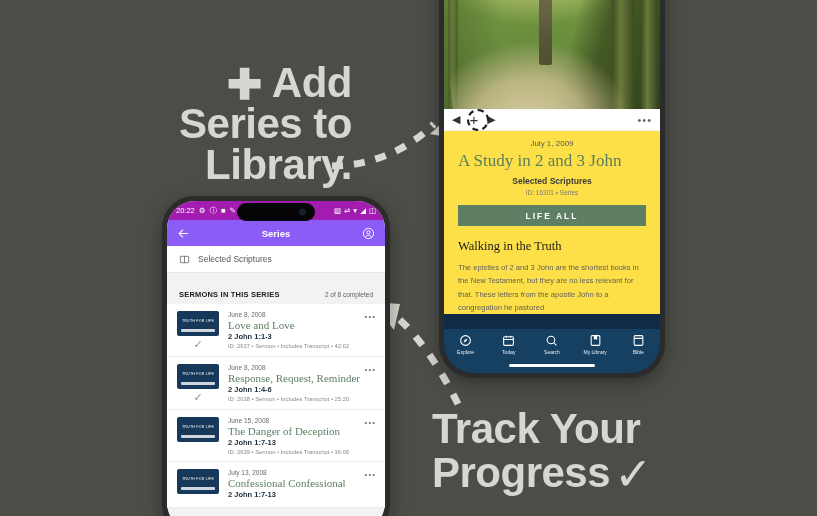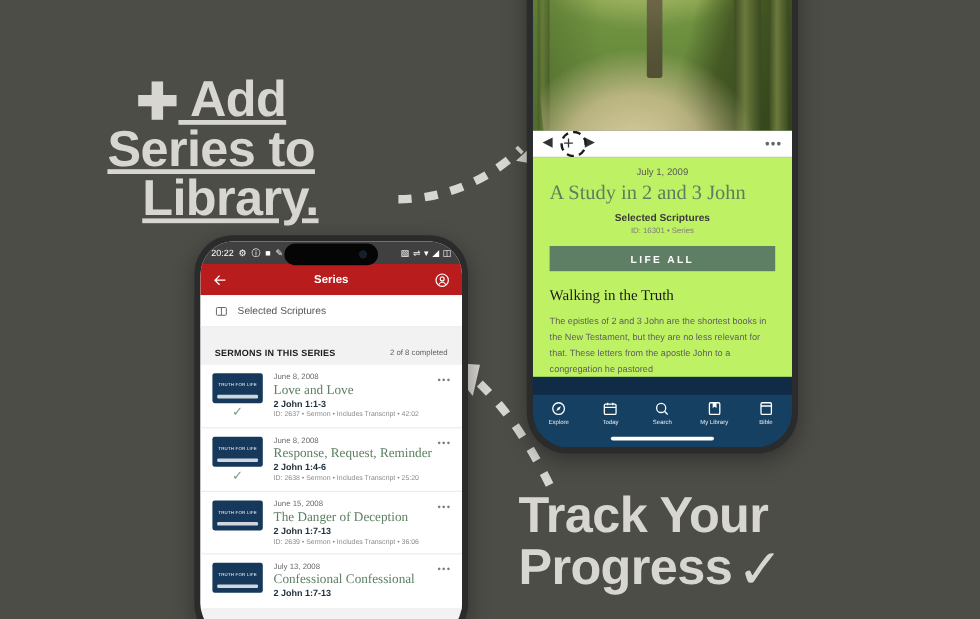--- a/index.html
+++ b/index.html
@@ -8,21 +8,21 @@
     overflow: hidden;
     background: #4d4d48;
     font-family: "Liberation Sans", sans-serif;
   }
   #root { position: relative; width: 817px; height: 516px; background: #4d4d48; overflow: hidden; }
 
   
   .promo { position: absolute; color: #d8d6d1; font-weight: bold; letter-spacing: -0.5px; line-height: 0.98; }
   #promo-add {
     left: 0; top: 62px; width: 352px;
-    text-align: center; font-size: 42px; text-decoration: underline;
+    text-align: right; font-size: 42px;
   }
   #promo-add .l1 { display: block; }
   #promo-add .l2 { display: block; }
   #promo-add .l3 { display: block; margin-left: 32px; }
   .plusglyph { font-weight: bold; font-size: 42px; letter-spacing: 0; display:inline-block; transform: translateY(2px);}
 
   #promo-track {
     left: 432px; top: 408px; width: 350px;
     text-align: left; font-size: 42px;
   }
@@ -101,21 +101,21 @@
   .tb-dots { font-size: 11px; color: #666; letter-spacing: 1px; }
 
   .dashed-ring {
     position: absolute;
     left: 23px; top: 0px;
     width: 22px; height: 22px;
     border: 2px dashed #1b1b1b;
     border-radius: 50%;
   }
 
-  .rp-body { background: #bef264; padding: 8px 14px 0; }
+  .rp-body { background: #fde047; padding: 8px 14px 0; }
   .rp-date { text-align: center; font-size: 8px; color: #5a5a5a; margin-bottom: 3px; }
   .rp-title {
     text-align: left; font-family: "Liberation Serif", serif;
     font-size: 17px; color: #5b7f5e; line-height: 1.12; margin-bottom: 6px;
   }
   .rp-sub { text-align: center; font-size: 8.5px; font-weight: bold; color: #3b3b3b; margin-bottom: 3px; }
   .rp-meta { text-align: center; font-size: 6.5px; color: #7b7b7b; margin-bottom: 9px; }
   .rp-playall {
     display: block; width: 100%; height: 21px;
     background: #5f7f64; color: #fff; border: none;
@@ -143,34 +143,34 @@
   }
 
   
   #phone-left {
     left: 162px; top: 196px; width: 228px; height: 340px;
     border-radius: 32px;
   }
   #phone-left .phone-inner { border-radius: 28px; background: #f2f2f2; }
 
   .lp-status {
-    position: relative; height: 19px; background: #404040;
+    position: relative; height: 19px; background: #a21caf;
     display: flex; align-items: center; justify-content: space-between;
     padding: 0 9px; color: #fff; font-size: 7.5px;
   }
   .lp-status .st-left { display: flex; align-items: center; gap: 4px; }
   .lp-status .st-right { display: flex; align-items: center; gap: 3px; }
   .notch {
     position: absolute; left: 50%; transform: translateX(-50%);
     top: 2px; width: 78px; height: 18px; background: #050505; border-radius: 12px;
   }
   .notch-cam { position:absolute; right: 9px; top: 50%; transform: translateY(-50%); width: 7px; height: 7px; border-radius: 50%; background: #17202a; }
 
   .lp-navbar {
-    height: 26px; background: #b91c1c; color: #fff;
+    height: 26px; background: #8b5cf6; color: #fff;
     display: flex; align-items: center; justify-content: space-between;
     padding: 0 10px;
   }
   .lp-navbar .nav-title { font-size: 9.5px; font-weight: bold; }
   .nav-ico { width: 13px; height: 13px; color: #fff; }
 
   .lp-scripture {
     height: 27px; background: #fff;
     display: flex; align-items: center; gap: 8px; padding: 0 12px;
     border-bottom: 1px solid #e7e7e7;

